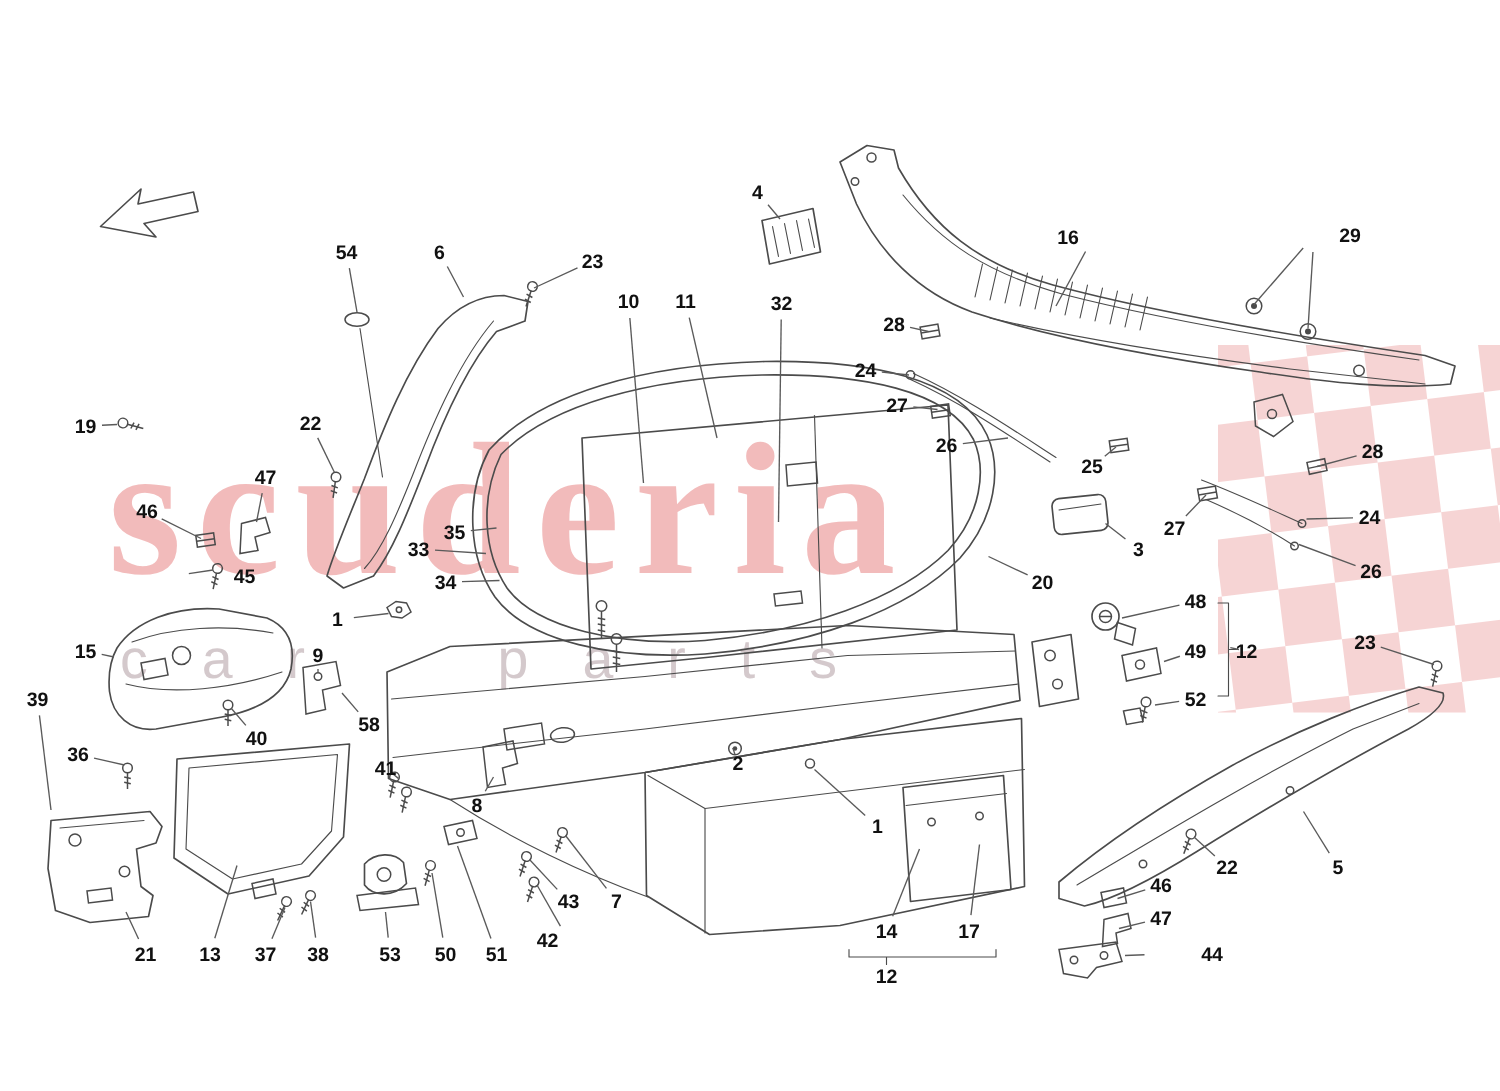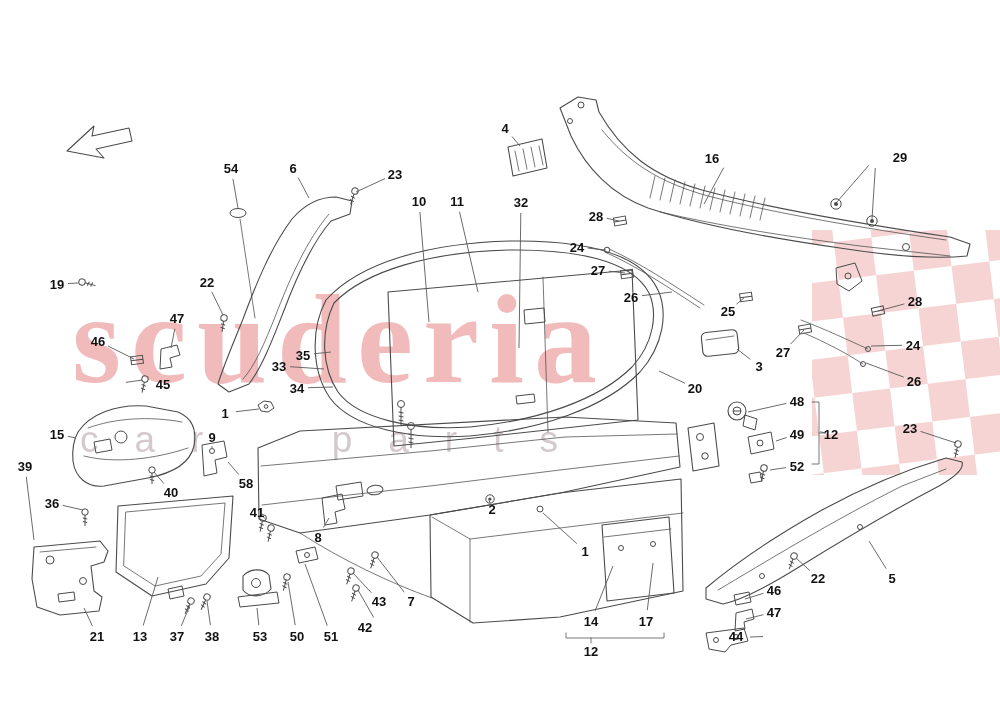--- a/index.html
+++ b/index.html
@@ -366,16 +366,16 @@
       <div class="callout" style="left: 260px; top: 636px;">53</div>
       <div class="callout" style="left: 297px; top: 636px;">50</div>
       <div class="callout" style="left: 331px; top: 636px;">51</div>
       <div class="callout" style="left: 379px; top: 601px;">43</div>
       <div class="callout" style="left: 411px; top: 601px;">7</div>
       <div class="callout" style="left: 365px; top: 627px;">42</div>
       <div class="callout" style="left: 892px; top: 578px;">5</div>
       <div class="callout" style="left: 818px; top: 578px;">22</div>
       <div class="callout" style="left: 774px; top: 590px;">46</div>
       <div class="callout" style="left: 774px; top: 612px;">47</div>
-      <div class="callout" style="left: 736px; top: 636px;">44</div>
+      <div class="callout" style="left: 808px; top: 636px;">44</div>
     </div>
 
 </div>
 
 </body></html>

